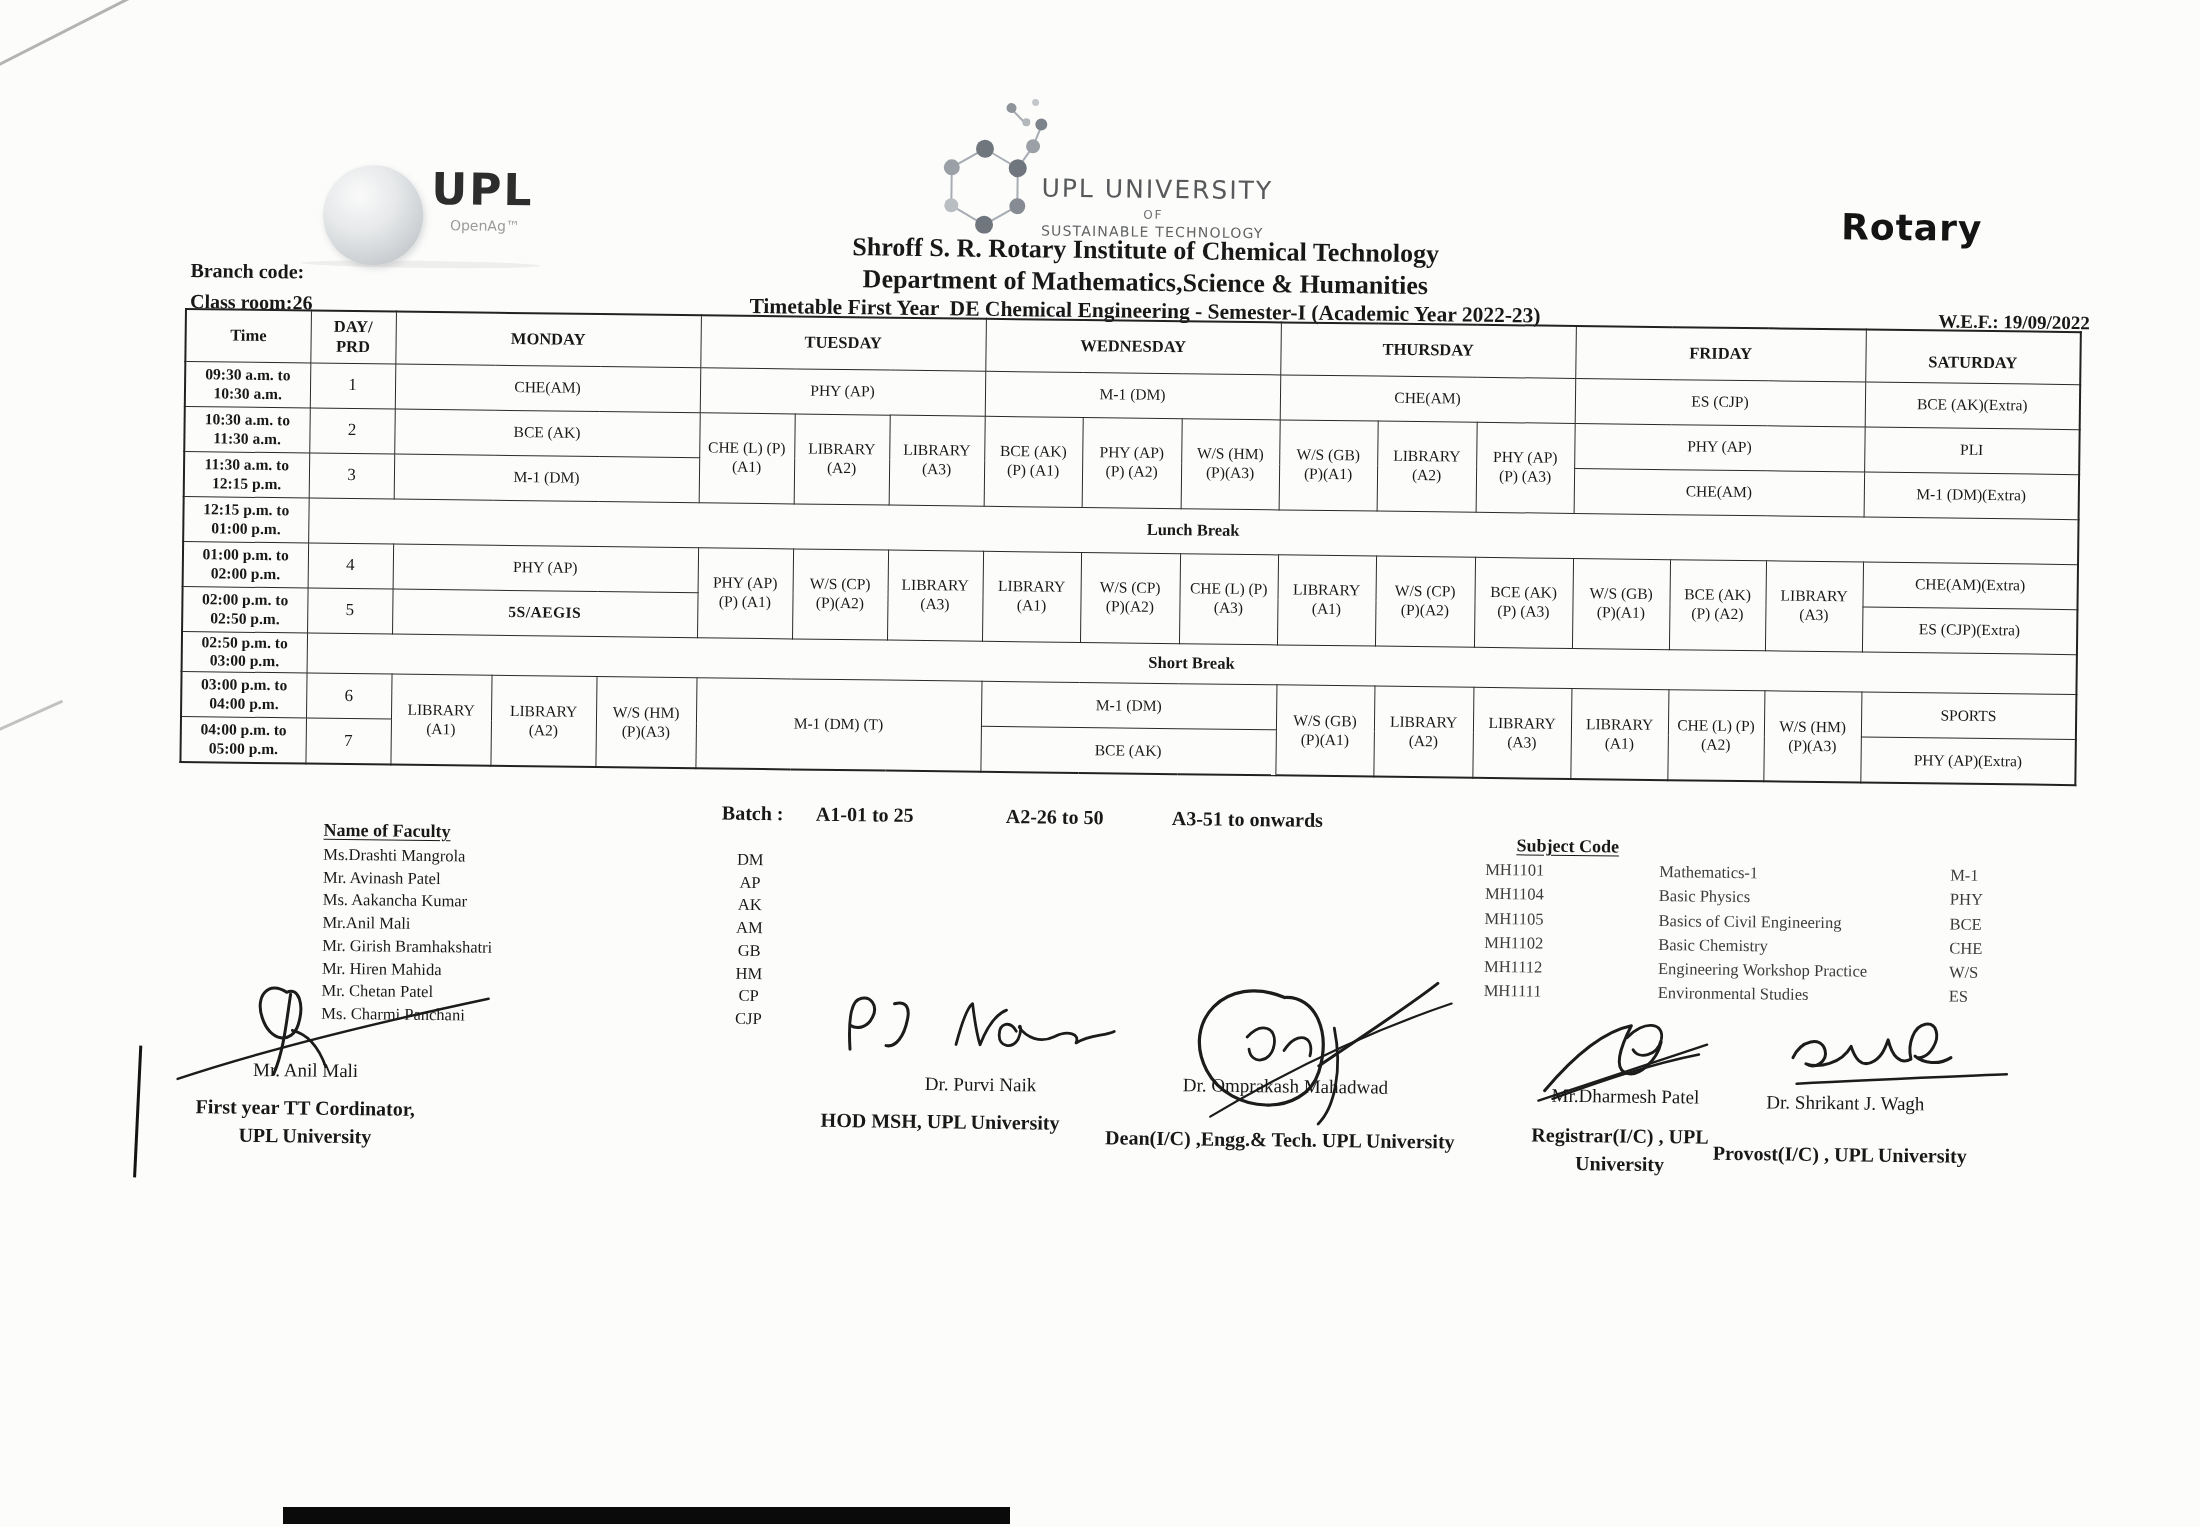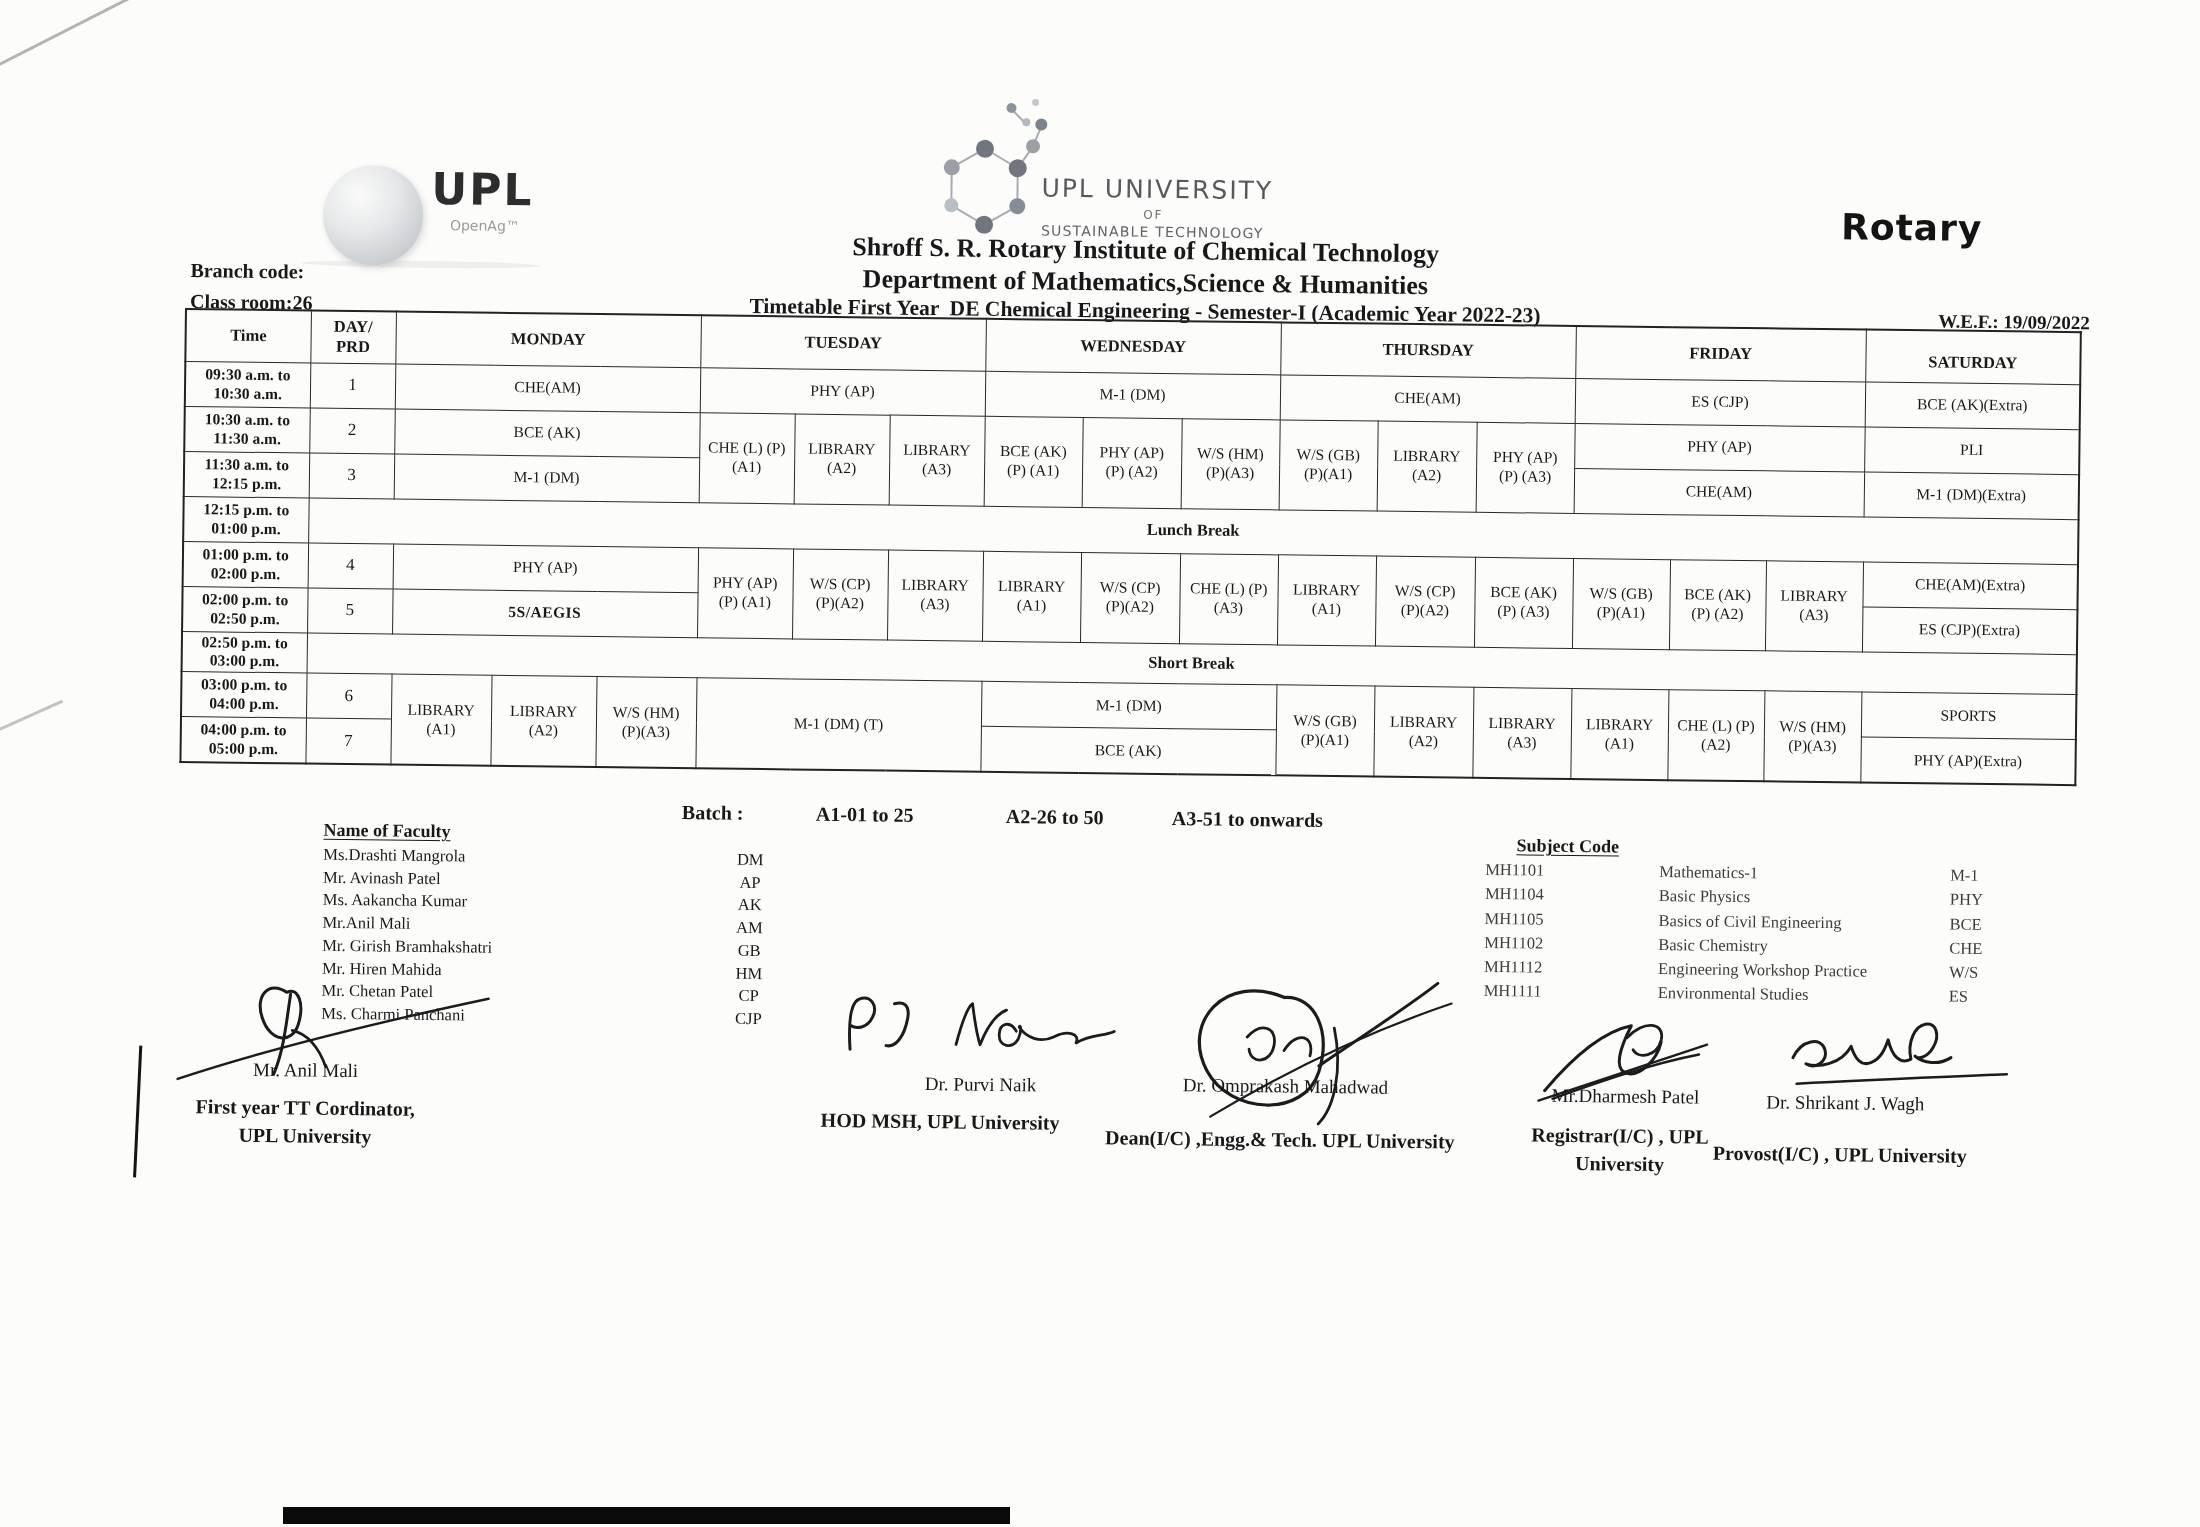--- a/index.html
+++ b/index.html
@@ -283,21 +283,21 @@
         <tr>
           <td class="time">04:00 p.m. to
 05:00 p.m.</td>
           <td class="prd">7</td>
           <td colspan="3">BCE (AK)</td>
           <td>PHY (AP)(Extra)</td>
         </tr>
       </tbody>
   </table>
 
-  <div class="abs batch-item" style="left:688px">Batch :</div>
+  <div class="abs batch-item" style="left:728px">Batch :</div>
   <div class="abs batch-item" style="left:822px">A1-01 to 25</div>
   <div class="abs batch-item" style="left:1012px">A2-26 to 50</div>
   <div class="abs batch-item" style="left:1178px">A3-51 to onwards</div>
 
   <div class="abs" id="fac-head">Name of Faculty</div>
   <div class="abs" id="fac-list">
       <div class="fac-row">
         <span class="fac-name">Ms.Drashti Mangrola</span>
         <span class="fac-code">DM</span>
       </div>

